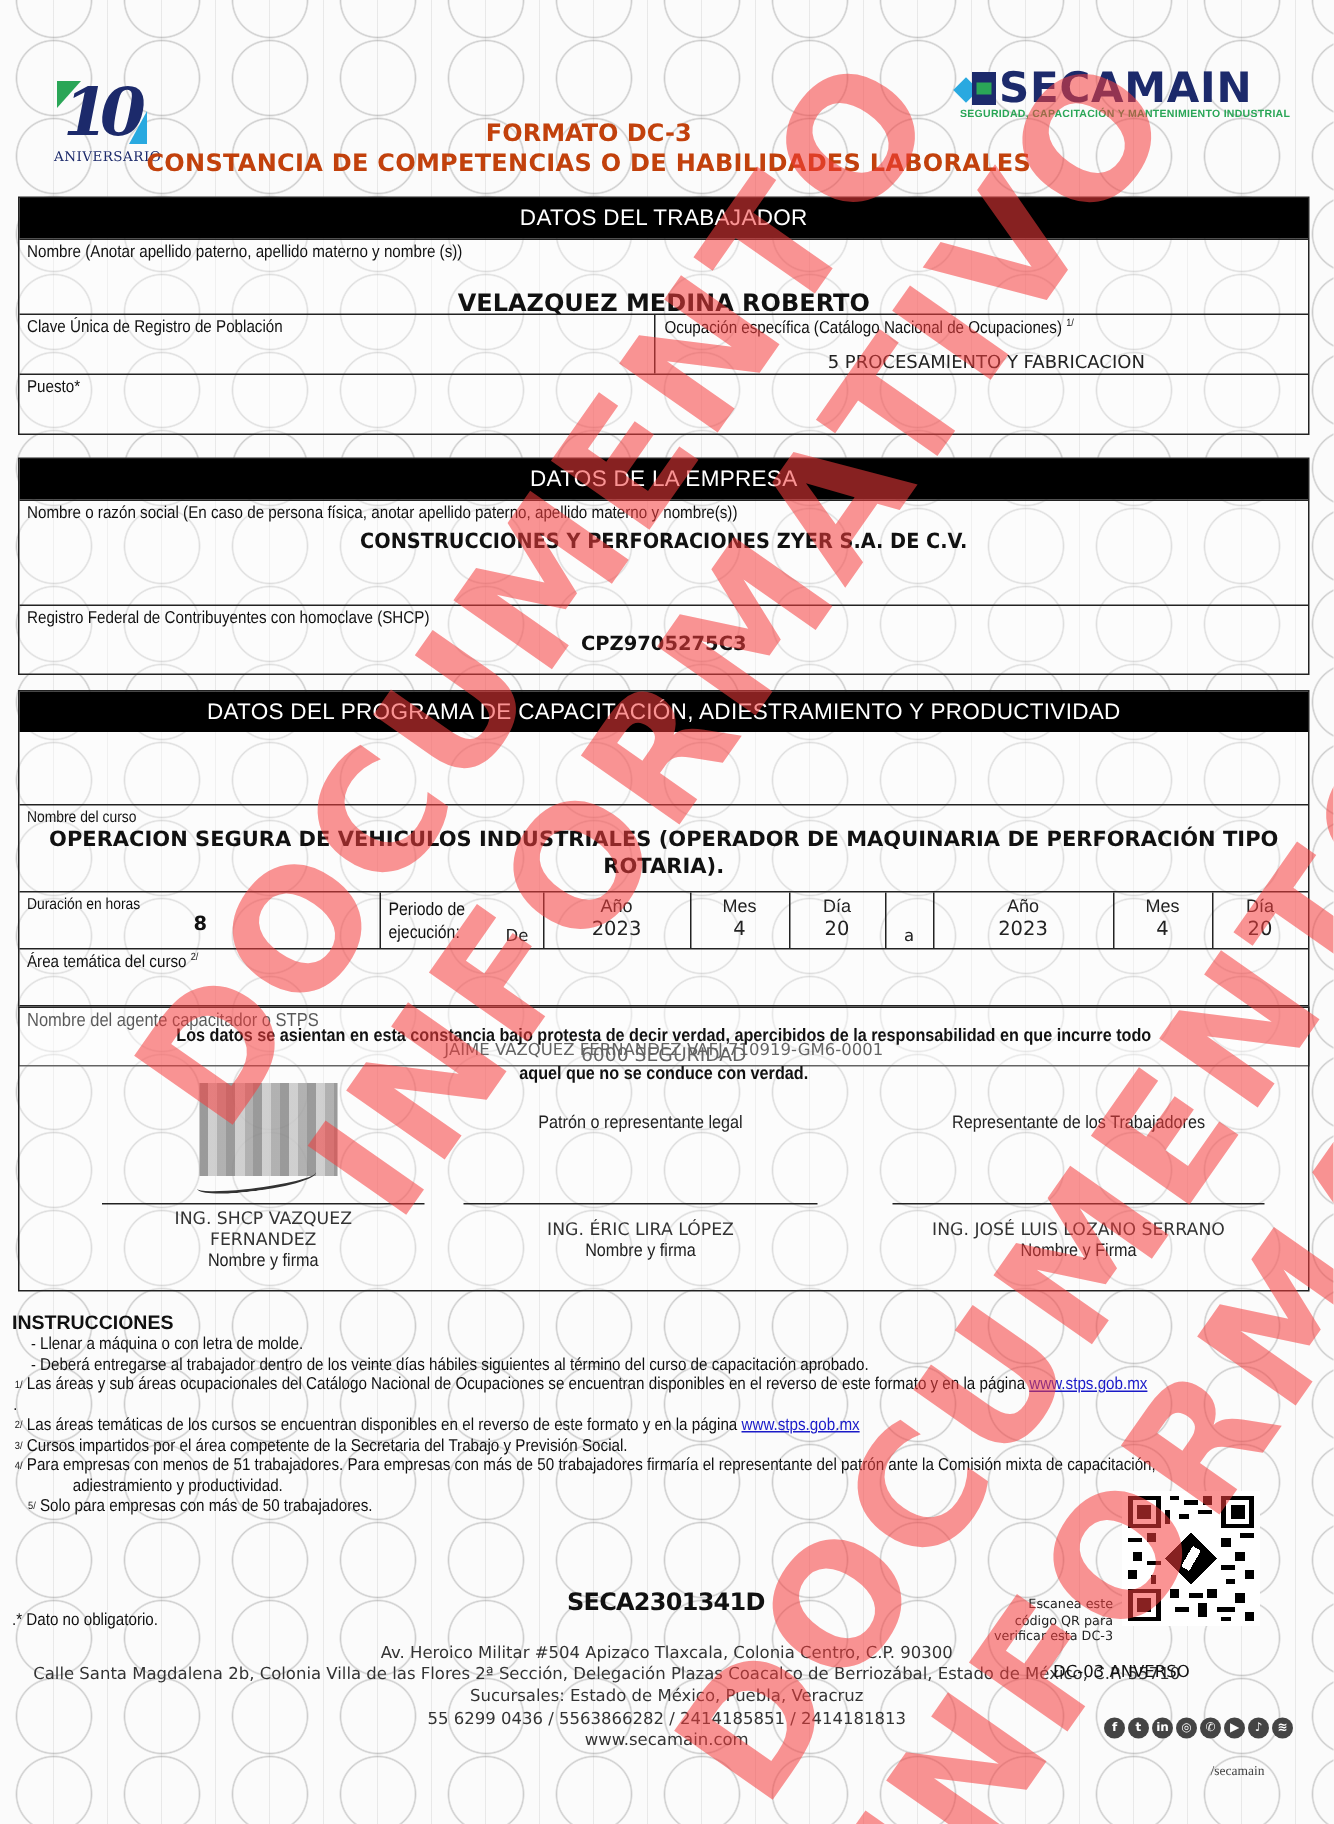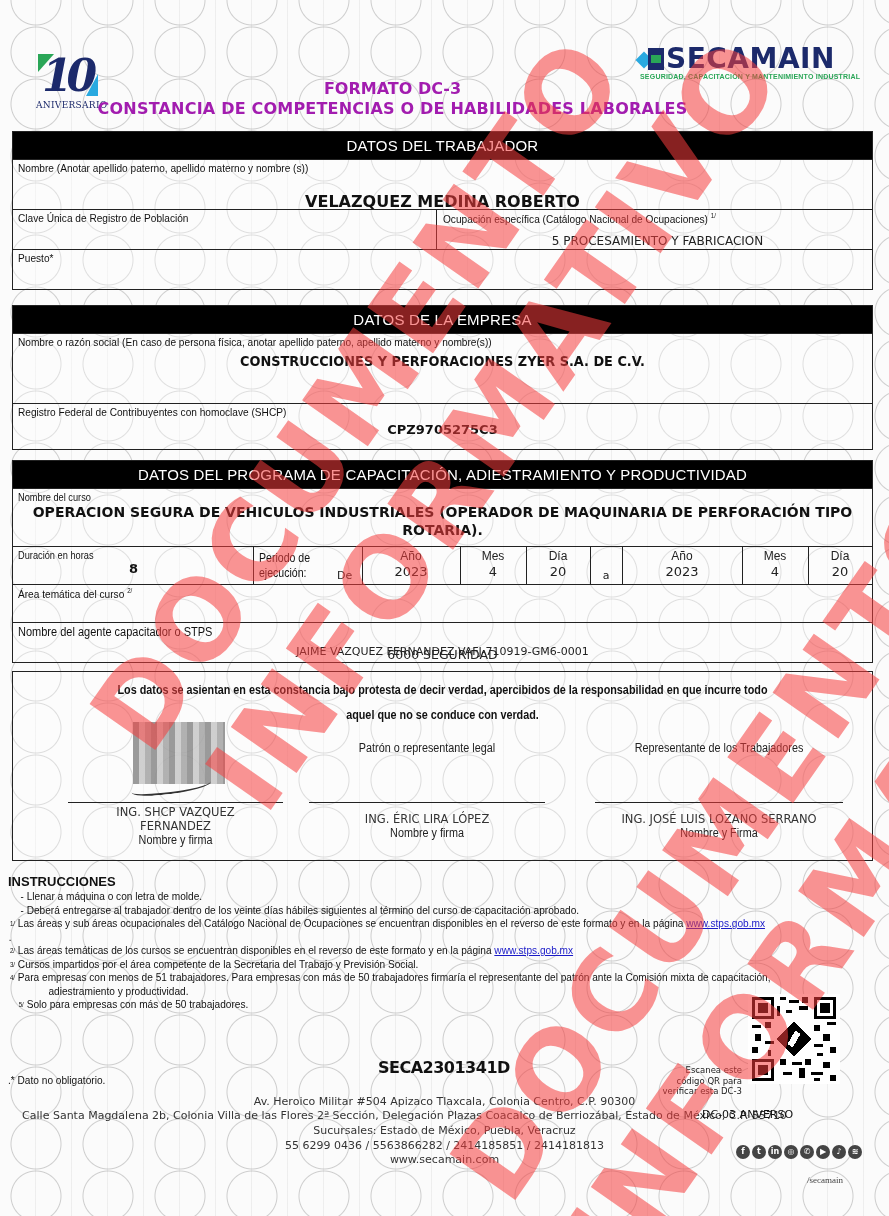--- a/index.html
+++ b/index.html
@@ -25,21 +25,21 @@
   .logo-10 .aniv { position: absolute; left: 0; top: 48px; font-family: "DejaVu Serif", serif; font-size: 9px; color: #1c2a6b; letter-spacing: 0.3px; }
 
   .logo-secamain { position: absolute; left: 638px; top: 46px; width: 216px; height: 40px; }
   .logo-secamain .mark { position: absolute; left: 0; top: 2px; width: 26px; height: 22px; }
   .logo-secamain .mark .a { position: absolute; left: 0; top: 6px; width: 12px; height: 12px; background: #29a9e0; transform: rotate(45deg); }
   .logo-secamain .mark .b { position: absolute; left: 10px; top: 0; width: 16px; height: 22px; background: #1c2a6b; }
   .logo-secamain .mark .c { position: absolute; left: 13px; top: 7px; width: 10px; height: 8px; background: #2aa657; }
   .logo-secamain .word { position: absolute; left: 28px; top: -4px; font-family: "DejaVu Sans", sans-serif; font-weight: bold; font-size: 28px; color: #1c2a6b; letter-spacing: 0.5px; }
   .logo-secamain .tag { position: absolute; left: 2px; top: 27px; font-size: 7px; font-weight: bold; color: #2aa657; letter-spacing: 0.2px; white-space: nowrap; }
 
-  .doc-title { position: absolute; left: 0; width: 785px; text-align: center; font-family: "DejaVu Sans", sans-serif; font-weight: bold; color: #a21caf; }
+  .doc-title { position: absolute; left: 0; width: 785px; text-align: center; font-family: "DejaVu Sans", sans-serif; font-weight: bold; color: #c2410c; }
   .doc-title.t1 { top: 79px; font-size: 16px; }
   .doc-title.t2 { top: 99px; font-size: 16px; letter-spacing: 0.2px; }
 
   
   .section { position: absolute; left: 12px; width: 861px; border: 1.5px solid #222; background: rgba(255,255,255,0.35); }
   .section-header { height: 27px; background: #000; color: #fff; text-align: center; font-size: 15px; line-height: 27px; letter-spacing: 0.2px; }
   .row { position: relative; border-top: 1.5px solid #222; }
   .row:first-of-type { border-top: none; }
   .lbl { position: absolute; left: 5px; top: 2px; font-size: 11.5px; color: #111; white-space: nowrap; transform: scaleX(0.88); transform-origin: left top; }
   .val { position: absolute; left: 0; right: 0; text-align: center; font-family: "DejaVu Sans", sans-serif; font-weight: bold; color: #111; }
@@ -137,21 +137,21 @@
       <span class="val" style="top:19px; font-size:14px; transform:scaleX(0.92);">CONSTRUCCIONES Y PERFORACIONES ZYER S.A. DE C.V.</span>
     </div>
     <div class="row" style="height:46px;">
       <span class="lbl">Registro Federal de Contribuyentes con homoclave (SHCP)</span>
       <span class="val" style="top:18px; font-size:13px;">CPZ9705275C3</span>
     </div>
   </div>
 
   <div class="section" style="top:460px;">
     <div class="section-header">DATOS DEL PROGRAMA DE CAPACITACIÓN, ADIESTRAMIENTO Y PRODUCTIVIDAD</div>
-    <div class="row" style="height:58px; border-top:1.5px solid #222;">
+    <div class="row" style="height:58px; border-top:1.5px solid #222;margin-top:48px;">
       <span class="lbl" style="font-size:10.5px;">Nombre del curso</span>
       <span class="val" style="top:14px; font-size:14px; line-height:18px; padding:0 16px;">OPERACION SEGURA DE VEHICULOS INDUSTRIALES (OPERADOR DE MAQUINARIA DE PERFORACIÓN TIPO ROTARIA).</span>
     </div>
     <div class="row" style="height:38px;">
       <span class="lbl" style="font-size:10.5px;">Duración en horas</span>
       <span class="val" style="top:14px; font-size:13px; left:0; right:618px;">8</span>
       <div class="vline" style="left:240px;"></div>
       <span class="lbl" style="left:246px; top:4px; font-size:12px;">Periodo de</span>
       <span class="lbl" style="left:246px; top:19px; font-size:12px;">ejecución:</span>
       <span class="val-light" style="left:324px; top:22px; font-size:11px;">De</span>

